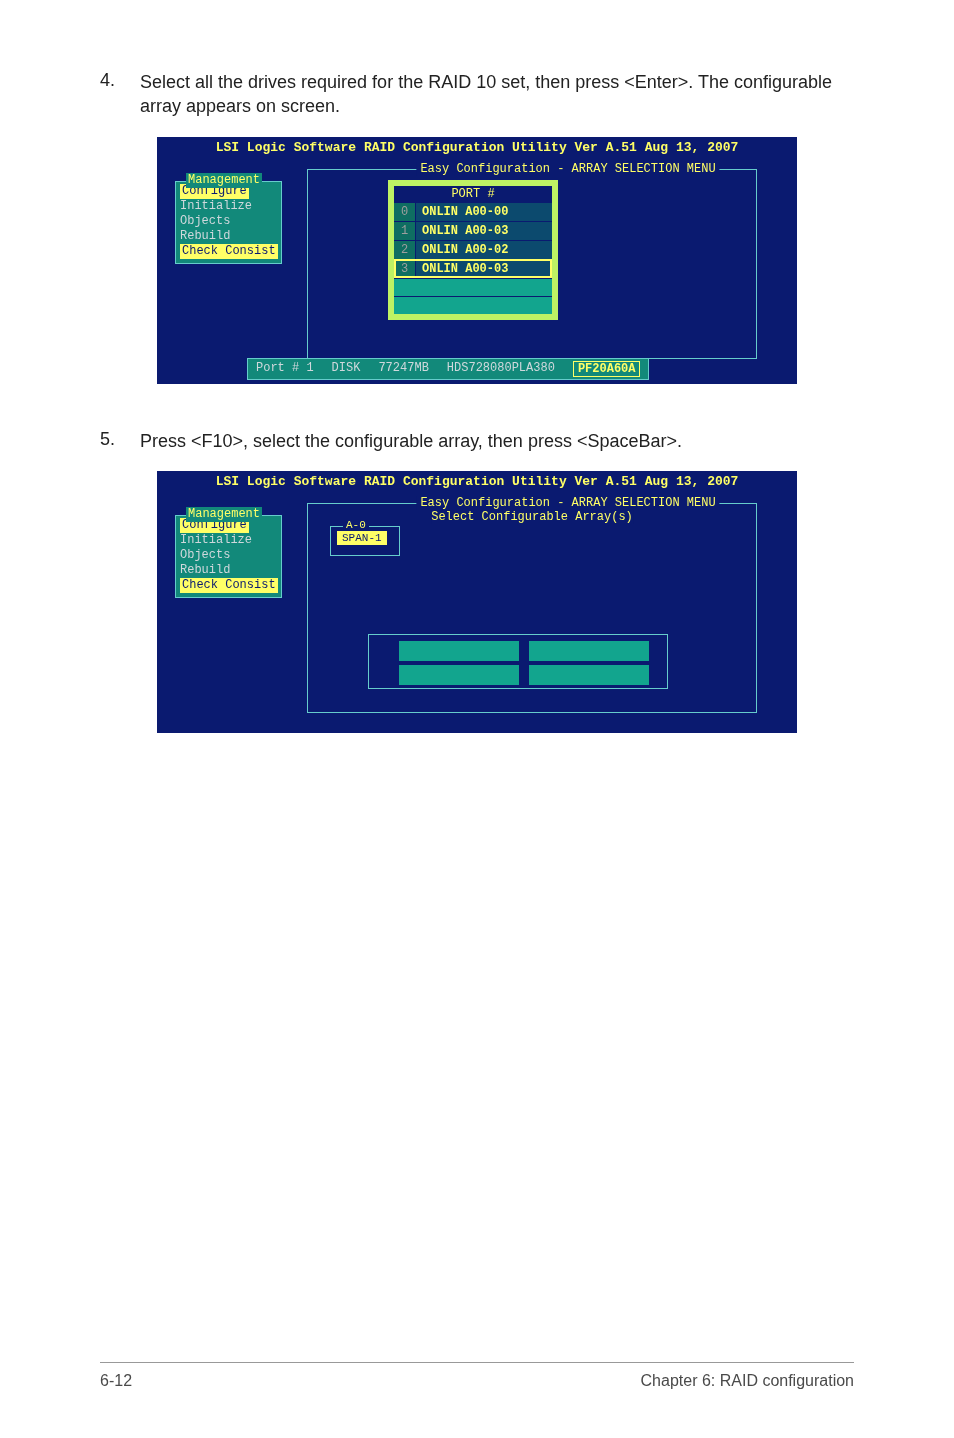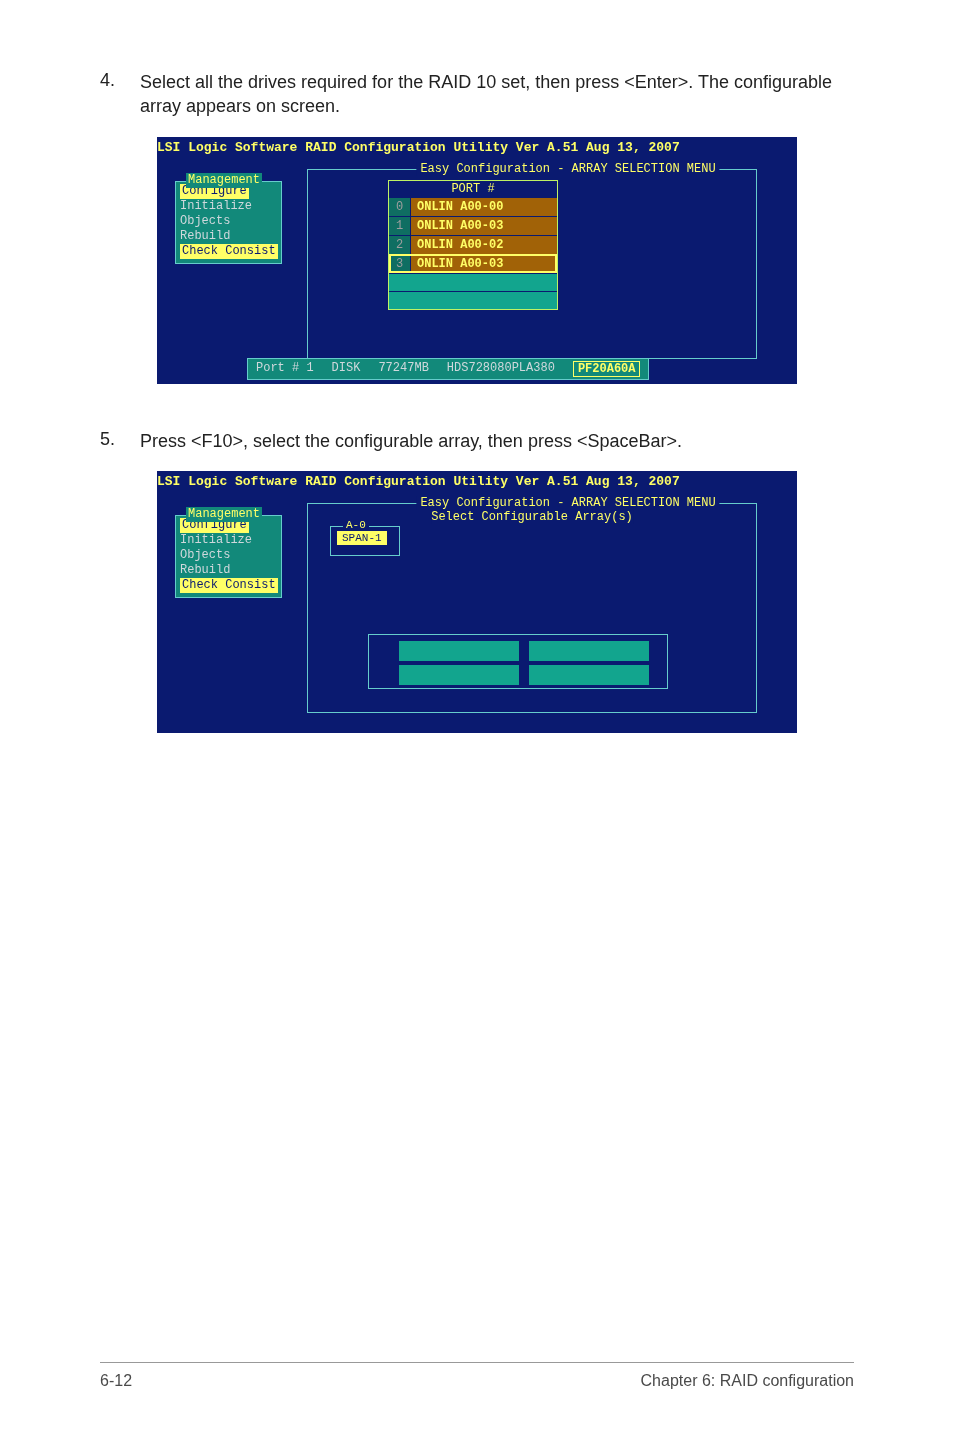--- a/index.html
+++ b/index.html
@@ -21,22 +21,22 @@
     background: #0a1a70;
     font-family: "Courier New", monospace;
     font-size: 13px;
     color: #ffffff;
     position: relative;
   }
   .bios-title {
     background: #0a1a70;
     color: #ffff66;
     font-weight: bold;
-    text-align: left;
-    padding: 3px 0;
+    text-align: center;
+    padding: 3px 16px;
     border-bottom: 1px solid #0a1a70;
   }
   .bios-body {
     position: relative;
     height: 225px;
     background: #0a1a70;
   }
   .bios-body2 { height: 240px; }
   .mgmt-box {
     position: absolute;
@@ -83,21 +83,21 @@
     padding: 0 4px;
     font-size: 12px;
     white-space: nowrap;
     margin-left: 36px;
   }
   .port-box {
     position: absolute;
     left: 80px;
     top: 10px;
     width: 170px;
-    border: 1px solid #bef264;
+    border: 6px solid #bef264;
   }
   .port-hdr {
     text-align: center;
     color: #ffff66;
     font-size: 12px;
     padding: 1px 0;
     background: #0a1a70;
   }
   .port-row {
     display: flex;
@@ -107,21 +107,21 @@
     width: 22px;
     text-align: center;
     background: #0f6e62;
     color: #9e9e9e;
     border-right: 1px solid #0a1a70;
     font-size: 12px;
     padding: 2px 0;
   }
   .port-val {
     flex: 1;
-    background: #a16207;
+    background: #0c4a6e;
     color: #ffff66;
     font-weight: bold;
     font-size: 12px;
     padding: 2px 6px;
   }
   .port-sel { outline: 2px solid #ffff66; outline-offset: -2px; }
   .port-empty {
     height: 18px;
     border-top: 1px solid #0a1a70;
     background: #12a58e;

